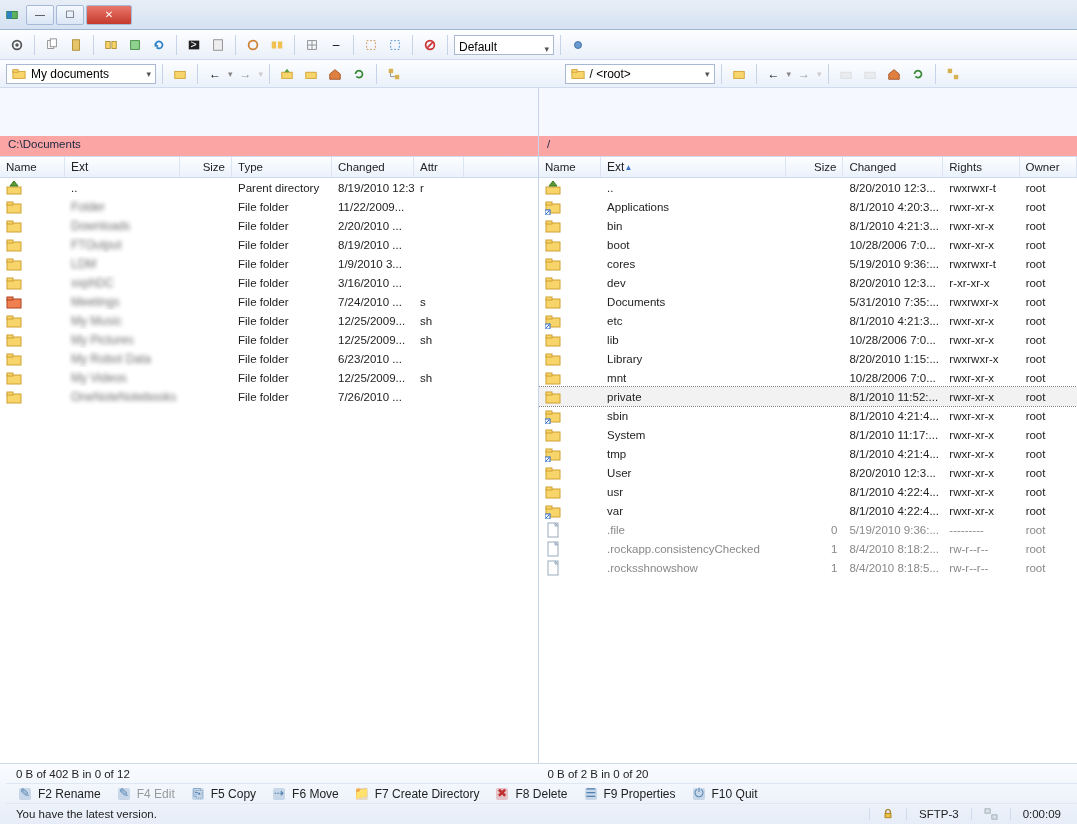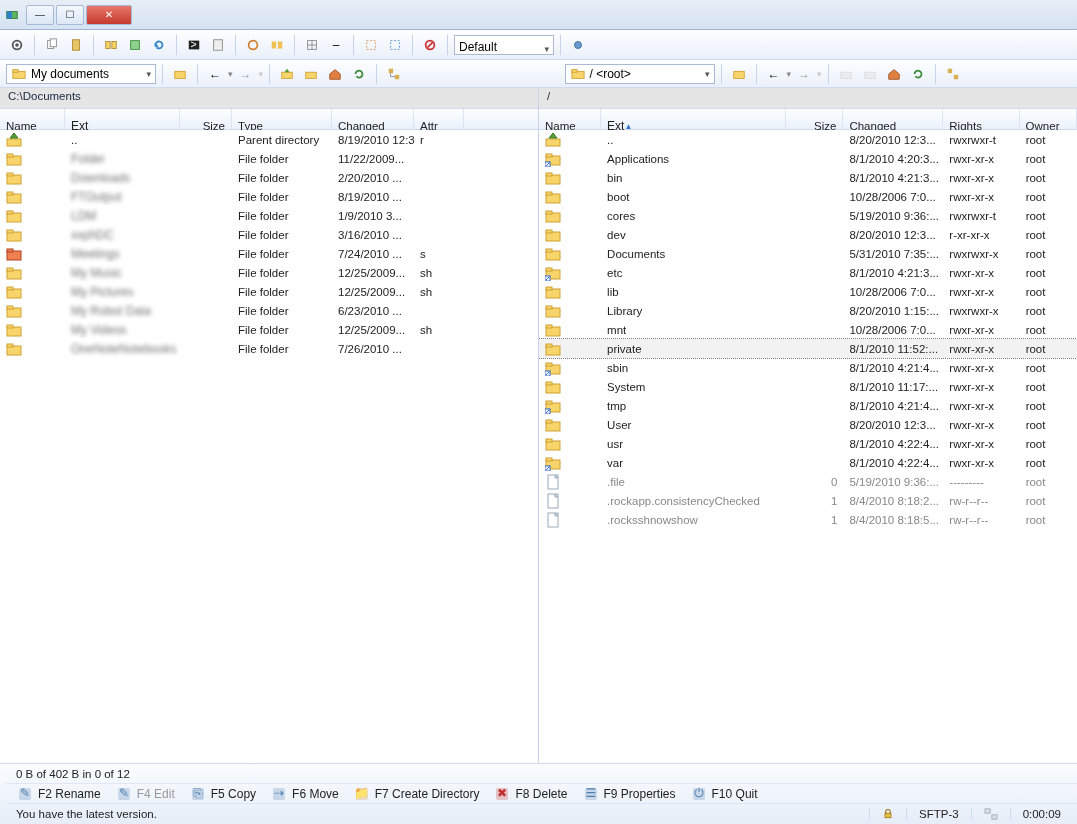--- a/index.html
+++ b/index.html
@@ -19,23 +19,23 @@
 .tb-select { height: 20px; padding: 0 4px; border: 1px solid #aab9d3; background: #fff; min-width: 100px; display:flex; align-items:flex-end; justify-content:space-between; }
 .tb-select::after { content: "▾"; color:#555; font-size:9px; margin-left:6px; }
 .navbar { height: 28px; background: linear-gradient(#fdfeff,#eaf0fa); display: flex; align-items: center; padding: 0 6px; border-bottom: 1px solid #d0dbed; gap: 20px; }
 .nav-combo { height: 20px; min-width: 150px; border: 1px solid #aab9d3; background: #fff; display:flex; align-items:center; padding: 0 4px; }
 .nav-combo .fi { margin-right: 4px; }
 .nav-combo::after { content: "▾"; color:#555; font-size:9px; margin-left:auto; }
 .panes { display: flex; flex: 1; min-height: 0; }
 .pane { flex: 1; min-width: 0; background: #f5f9ff; display: flex; flex-direction: column; border-right: 1px solid #c7d3e8; }
 .pane:last-child { border-right: none; }
 .navbar .half { flex:1; display:flex; align-items:center; gap:2px; }
-.pathbar { height: 20px; background: #e5e5e5; color: #1a2740; padding: 2px 8px; font-size: 11.5px; }
+.pathbar { height: 20px; background: #fca5a5; color: #1a2740; padding: 2px 8px; font-size: 11.5px; margin-top: 48px; }
 .filehead { display: flex; background: linear-gradient(#fdfeff,#eaf1fc); border-top: 1px solid #d0dbed; border-bottom: 1px solid #d0dbed; height: 22px; }
-.filehead > div { padding: 17px 6px; border-right: 1px solid #dbe4f3; color: #222; font-size: 11.5px; overflow:hidden; white-space:nowrap; text-overflow:ellipsis; display:flex; align-items:center; }
+.filehead > div { padding: 3px 6px; border-right: 1px solid #dbe4f3; color: #222; font-size: 11.5px; overflow:hidden; white-space:nowrap; text-overflow:ellipsis; display:flex; align-items:center; }
 .filelist { flex: 1; overflow-y: auto; background: #fff; }
 .filerow { display: flex; height: 19px; align-items: center; }
 .filerow > div { padding: 1px 6px; overflow:hidden; white-space:nowrap; text-overflow:ellipsis; font-size: 11.5px; color: #222; display:flex; align-items:center; }
 .filerow.sel { background: #f2f2f2; outline: 1px dotted #808080; }
 .filerow.dim > div { color: #888; }
 .fi { width: 16px; height: 16px; display:inline-flex; align-items:center; justify-content:center; margin-right: 2px; flex-shrink:0; }
 .blur { filter: blur(2.2px); opacity: 0.65; }
 .sortarrow { color:#3a72c8; font-size:8px; margin-left: auto; margin-right: auto; }
 .statusbars { background: linear-gradient(#fafcff,#e6edf8); border-top: 1px solid #d0dbed; }
 .statrow { display: flex; height: 20px; align-items: center; padding: 0 4px; border-bottom: 1px solid #e0e7f4; margin-left: 6px; }
@@ -854,20 +854,21 @@
             <div class="r-rights">rw-r--r--</div>
             <div class="r-owner">root</div>
           </div>
         </div>
     </div>
   </div>
 
   <div class="statusbars">
     <div class="statrow">
       <div class="statcell half">0 B of 402 B in 0 of 12</div>
+      <div class="statcell half">0 B of 2 B in 0 of 20</div>
     </div>
     <div class="statrow" id="fnkeys">
         <div class="fnkey">
           <span class="fi">
             <svg viewBox="0 0 14 14" width="14" height="14">
               <rect x="1" y="1" width="12" height="12" rx="2" fill="#5080b0" opacity="0.25"></rect>
               <text x="7" y="10" text-anchor="middle" font-size="9" fill="#5080b0">✎</text>
             </svg>
           </span>
           <span>F2 Rename</span>

